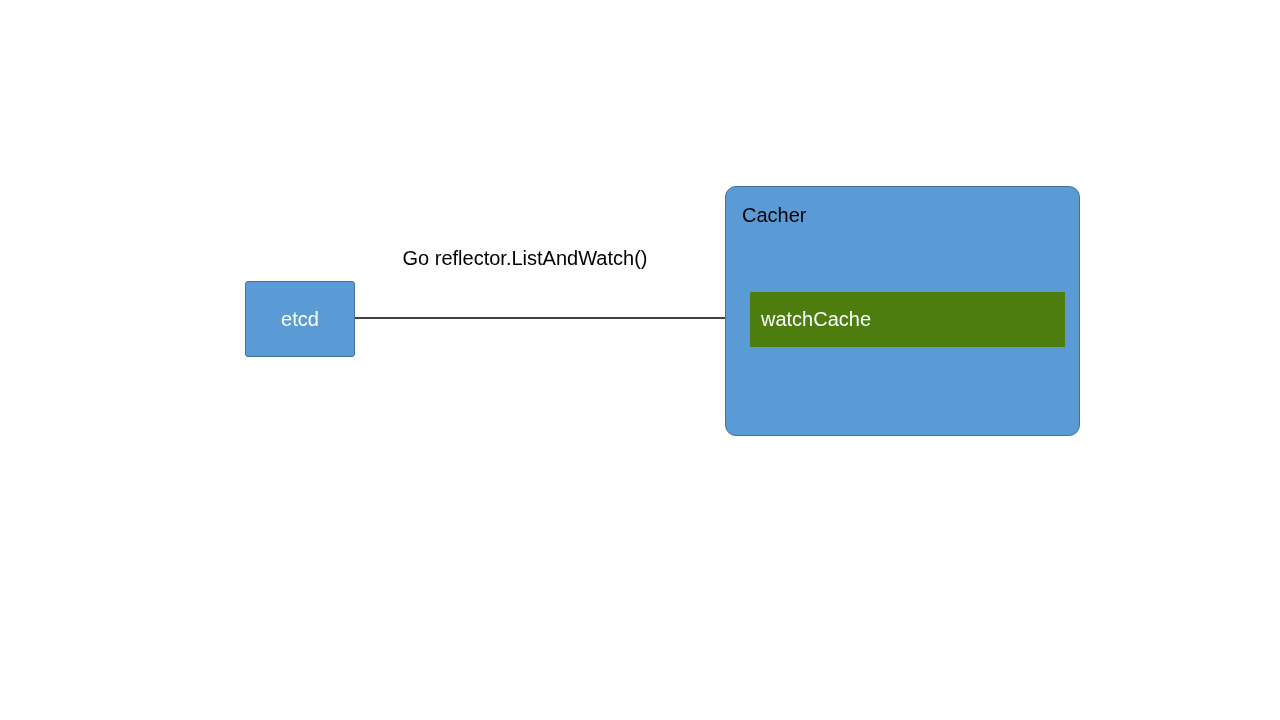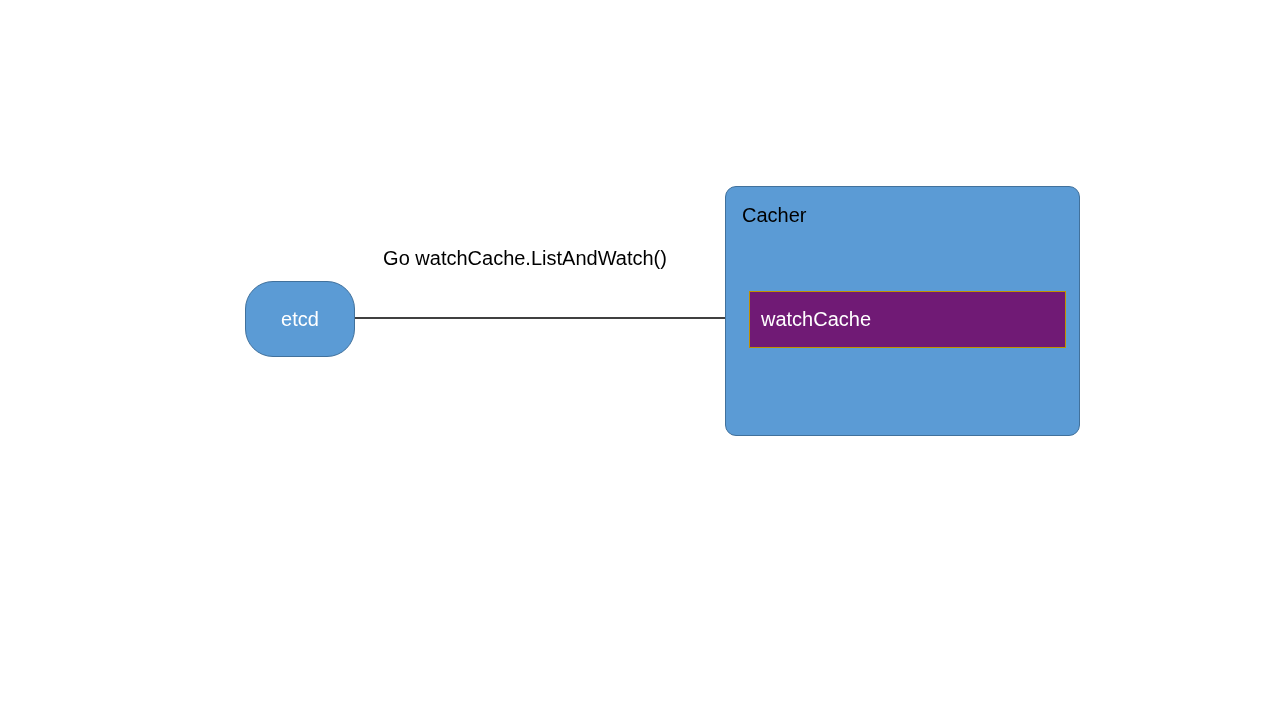--- a/index.html
+++ b/index.html
@@ -19,21 +19,21 @@
     position: absolute;
     box-sizing: border-box;
     background: #5B9BD5;
     border: 1px solid #41719C;
   }
   .etcd-node {
     left: 245px;
     top: 281px;
     width: 110px;
     height: 76px;
-    border-radius: 28px;
+    border-radius: 3px;
     display: flex;
     align-items: center;
     justify-content: center;
     color: #ffffff;
     font-size: 20px;
   }
   .cacher-node {
     left: 725px;
     top: 186px;
     width: 355px;
@@ -47,21 +47,21 @@
     color: #000000;
     font-size: 20px;
   }
   .watchcache-node {
     position: absolute;
     box-sizing: border-box;
     left: 23px;
     top: 104px;
     width: 317px;
     height: 57px;
-    background: #701a75;
+    background: #4d7c0f;
     border: 1px solid #BF9000;
     display: flex;
     align-items: center;
     color: #ffffff;
     font-size: 20px;
     padding-left: 11px;
   }
   .arrow-label {
     position: absolute;
     left: 355px;
@@ -83,21 +83,21 @@
 </style>
 </head>
 <body>
 
 <div class="canvas">
 
   <div class="node etcd-node">
     <span>etcd</span>
   </div>
 
-  <div class="arrow-label">Go watchCache.ListAndWatch()</div>
+  <div class="arrow-label">Go reflector.ListAndWatch()</div>
 
   <svg class="arrow-svg" viewBox="0 0 1280 720" xmlns="http://www.w3.org/2000/svg">
     <line x1="355" y1="318" x2="737" y2="318" stroke="#000000" stroke-width="1.5"></line>
     <polygon points="748,318 735,313 735,323" fill="#000000"></polygon>
   </svg>
 
   <div class="node cacher-node">
     <span class="cacher-label">Cacher</span>
 
     <div class="watchcache-node">

